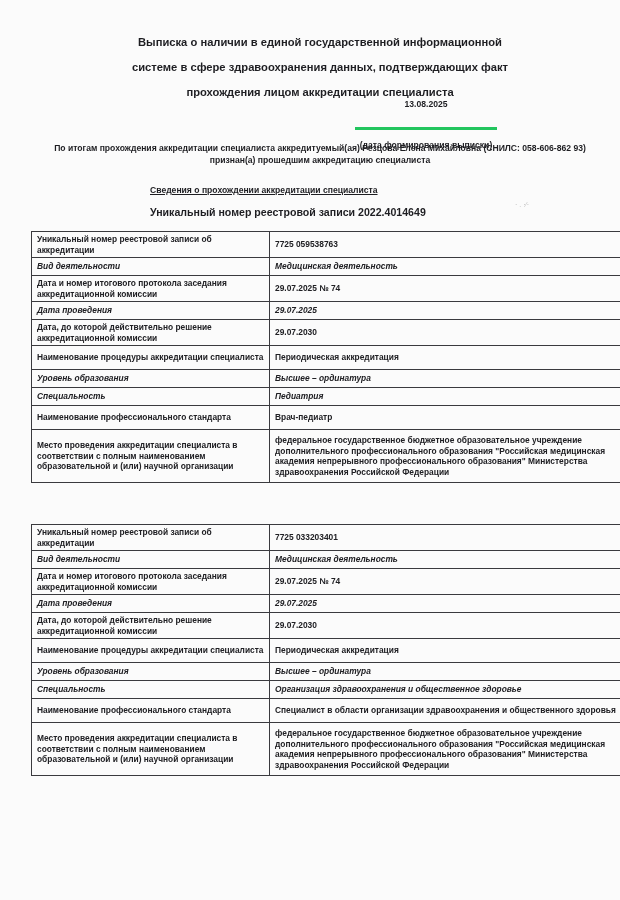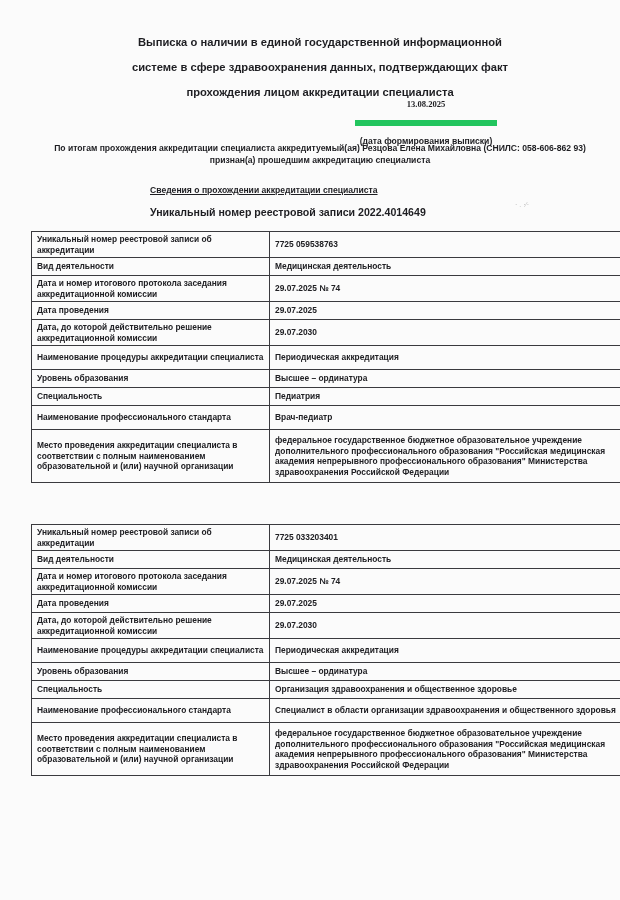--- a/index.html
+++ b/index.html
@@ -8,21 +8,21 @@
     font-family: "Liberation Sans", sans-serif; color: #1e1e22;
   }
   .title {
     position: absolute; left: 120px; top: 30px; width: 400px;
     text-align: center; font-weight: bold; font-size: 11.2px; line-height: 25px;
   }
   .date-block {
     position: absolute; left: 355px; top: 99px; width: 142px; text-align: center;
     font-size: 8.6px; font-weight: bold;
   }
-  .date-block .date { border-bottom: 6px solid #22c55e; padding-bottom: 11px; font-family: Liberation Serif, serif; }
+  .date-block .date { border-bottom: 3px solid #22c55e; padding-bottom: 18px; }
   .date-block .date-caption { margin-top: 10px; }
   .intro {
     position: absolute; left: 40px; top: 143px; width: 560px; text-align: center;
     font-size: 8.6px; font-weight: bold; line-height: 11.5px;
   }
   .section-heading {
     position: absolute; left: 150px; top: 185px; width: 320px; text-align: left;
     font-size: 8.6px; font-weight: bold; text-decoration: underline;
   }
   .registry-number {
@@ -34,21 +34,21 @@
     position: absolute; border-collapse: collapse; width: 592px;
     font-size: 8.4px; font-weight: bold; color: #202024;
   }
   table.record td {
     border: 1.2px solid #3a3a3e; padding: 2px 4px 2px 5px; vertical-align: middle; line-height: 10.5px;
   }
   table.record td.label { width: 228px; }
   #table-1 { left: 31px; top: 231px; }
   #table-2 { left: 31px; top: 524px; }
   .h2 td { height: 19px; }
-  .h1 td { height: 13px; }
+  .h1 td { height: 13px; font-style: italic; }
   .h5 td { height: 48px; }
 </style>
 </head>
 <body>
 
 <div class="title">Выписка о наличии в единой государственной информационной системе в сфере здравоохранения данных, подтверждающих факт прохождения лицом аккредитации специалиста</div>
 
 <div class="date-block">
   <div class="date">13.08.2025</div>
   <div class="date-caption">(дата формирования выписки)</div>

